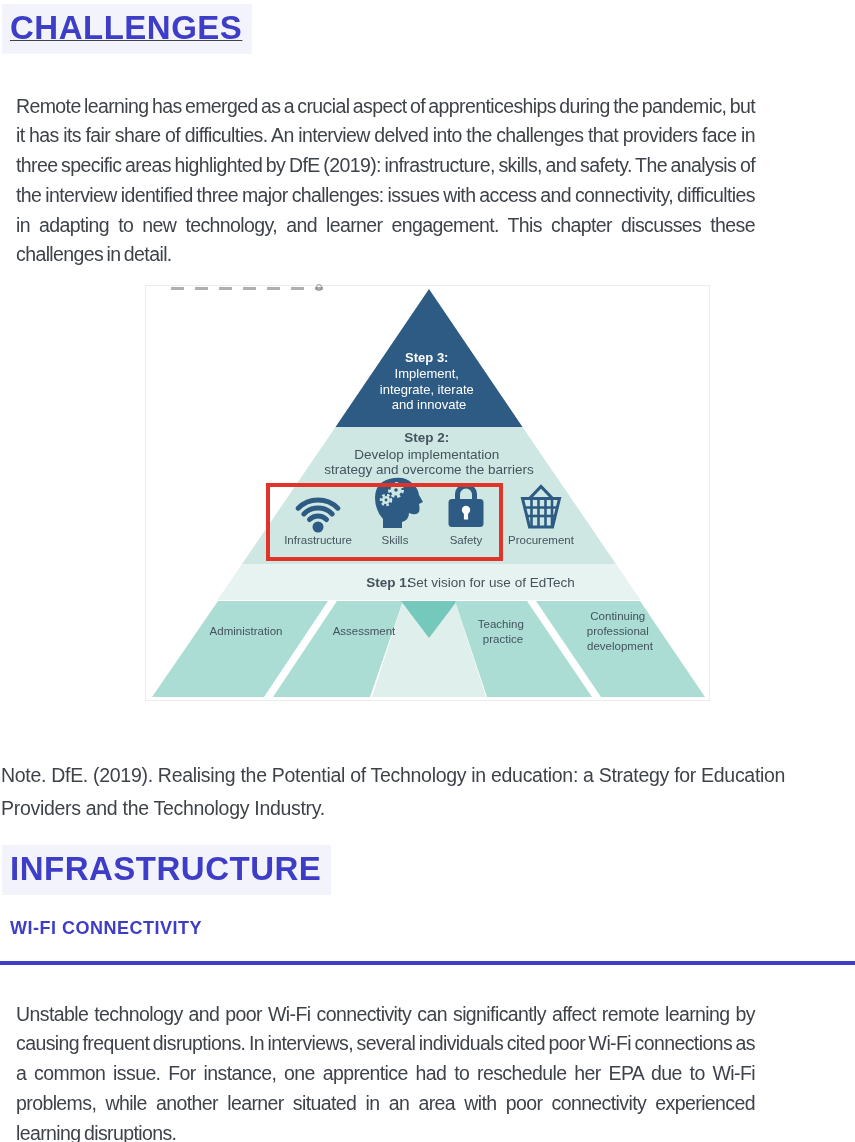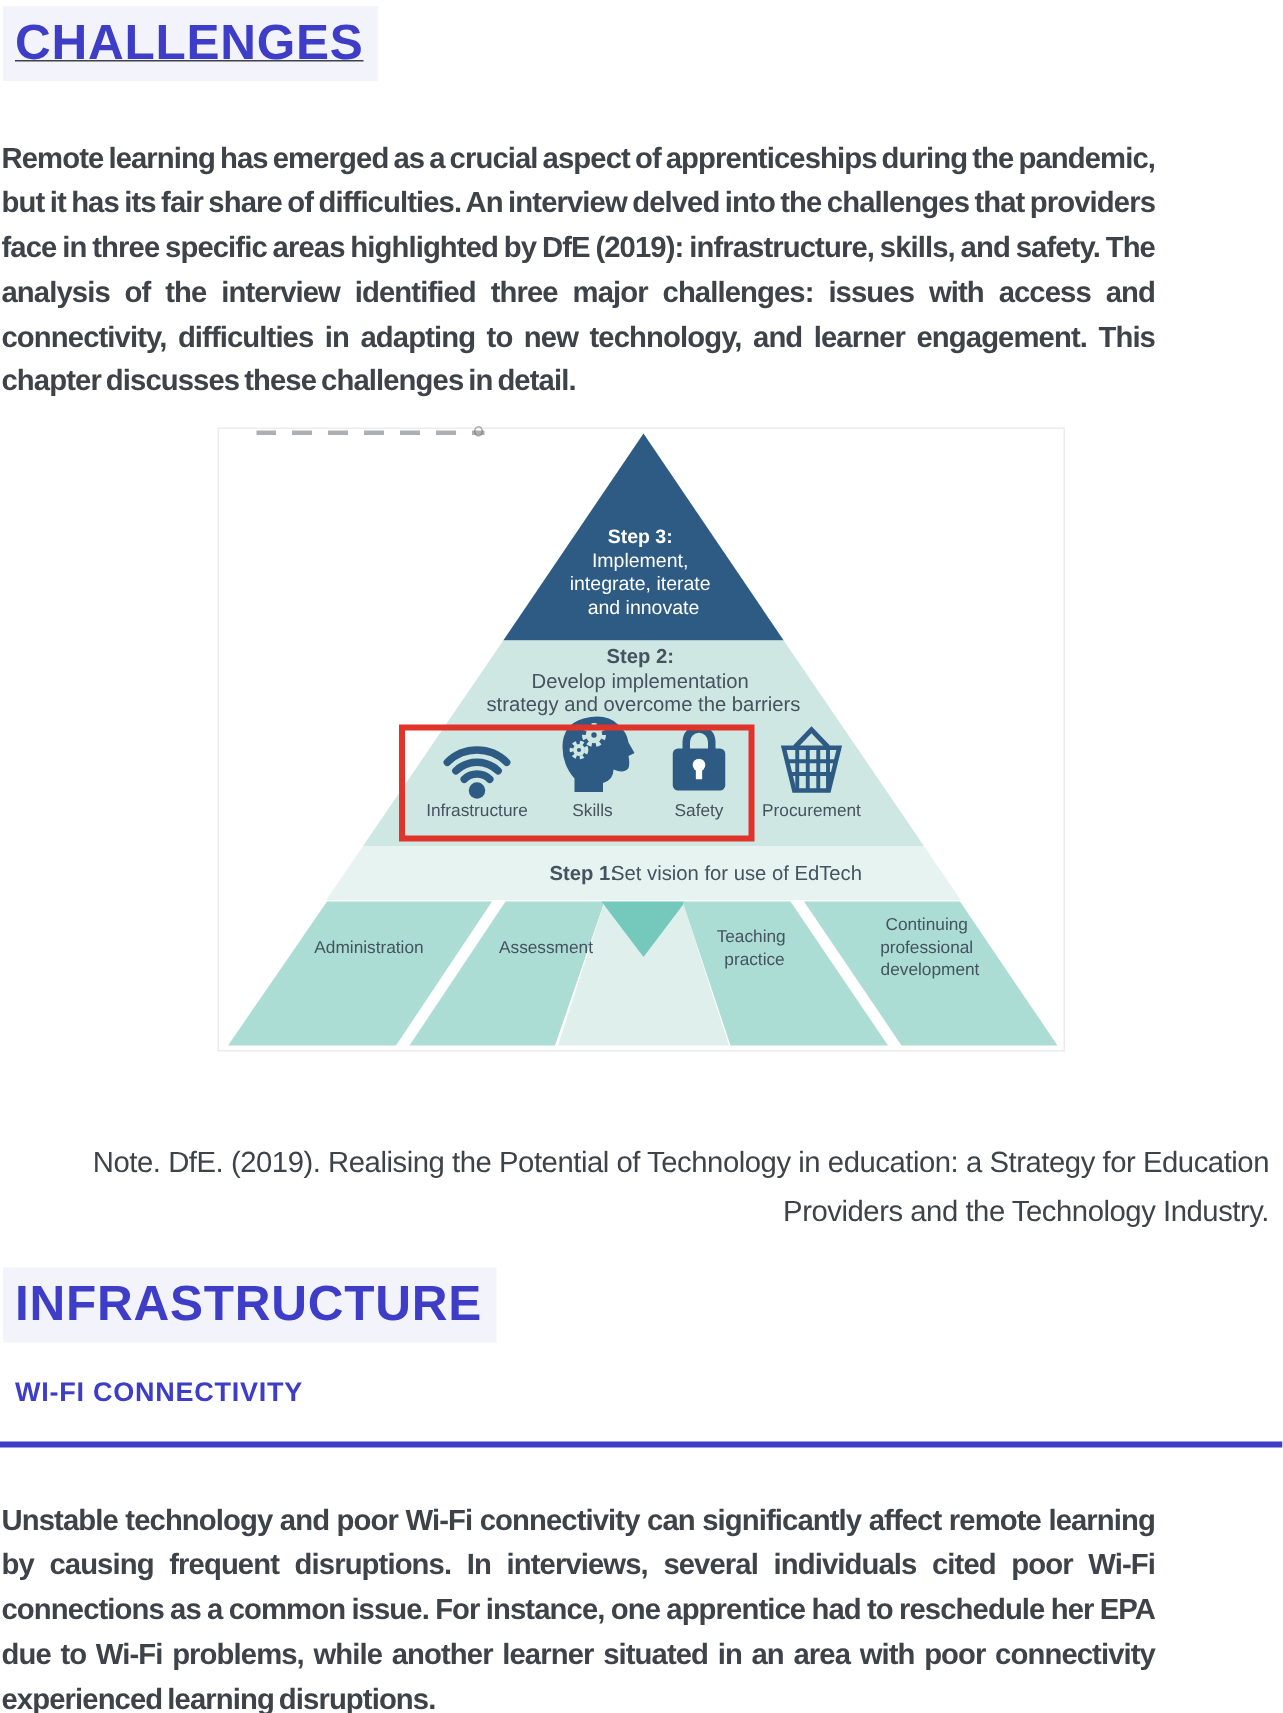--- a/index.html
+++ b/index.html
@@ -37,31 +37,31 @@
   .h2-text{
     position:absolute;left:10px;top:918px;
     font-size:18px;font-weight:bold;letter-spacing:0.5px;
     color:var(--accent-blue);white-space:nowrap;
   }
   .rule{
     position:absolute;left:0;top:961px;width:855px;height:3.5px;
     background:var(--accent-blue);
   }
   .para{
-    position:absolute;left:0;width:771px;padding:0 1px;
-    font-size:19.5px;line-height:29.8px;font-weight:bold;
+    position:absolute;left:0;width:771px;padding:0 16px;
+    font-size:19.5px;line-height:29.8px;font-weight:normal;
     letter-spacing:-0.6px;word-spacing:-1.5px;
     text-align:justify;color:var(--body-text);
   }
   #para-challenges{top:72px;}
   #para-wifi{top:980px;}
   .note{
     position:absolute;left:1px;top:739px;width:845px;
     font-size:19.5px;line-height:33.5px;font-weight:normal;
-    letter-spacing:-0.3px;color:var(--body-text);text-align:right;
+    letter-spacing:-0.3px;color:var(--body-text);text-align:left;
   }
   .figure{
     position:absolute;left:145px;top:285px;width:565px;height:416px;
     background:#ffffff;border:1px solid #ececec;
   }
   .figure svg{position:absolute;left:0;top:0;}
   .crop-fragment{
     position:absolute;left:25px;top:1px;width:152px;height:3px;
     background:repeating-linear-gradient(90deg,#6a6f75 0 13px,transparent 13px 24px);
     opacity:.55;

